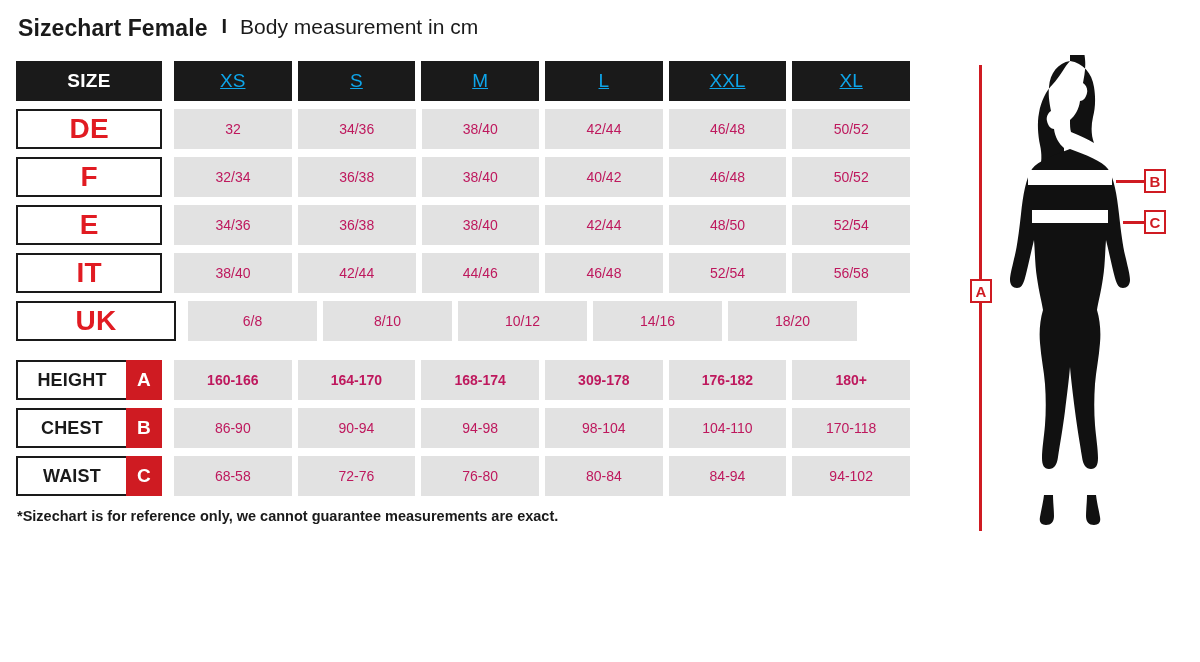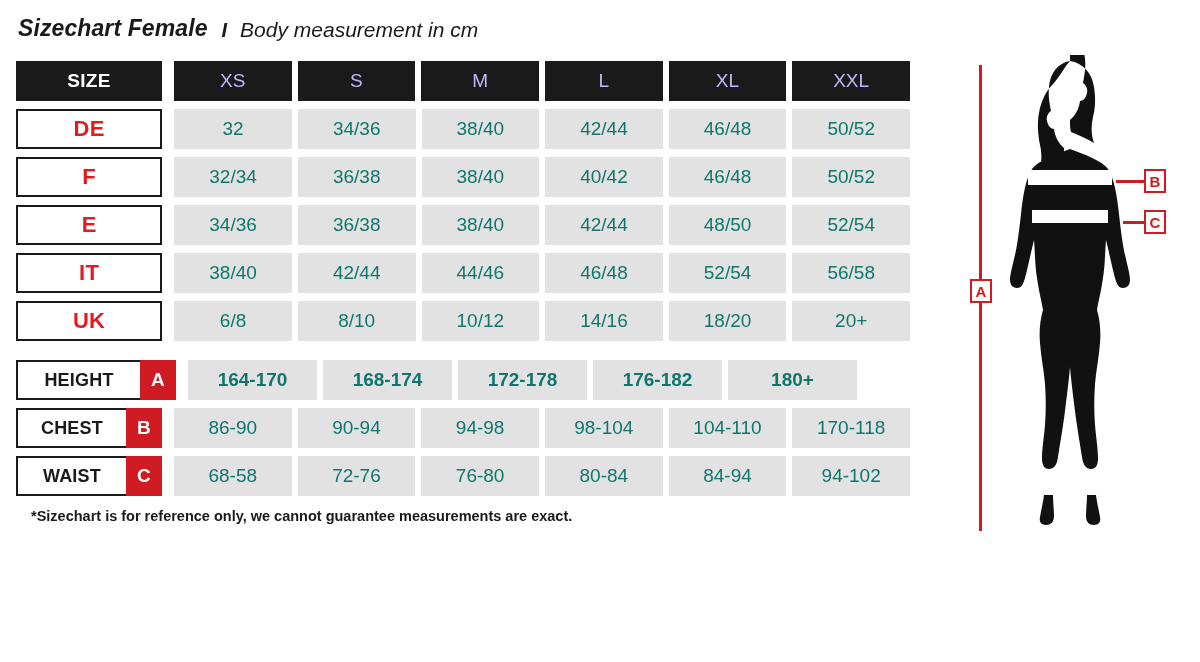--- a/index.html
+++ b/index.html
@@ -16,23 +16,22 @@
     height: 662px;
     overflow: hidden;
   }
 
   
   #title-row {
     position: absolute;
     left: 18px;
     top: 15px;
     display: flex;
-    align-items: flex-end;
+    align-items: flex-start;
     white-space: nowrap;
-    font-style: italic;
   }
   #title-main {
     font-size: 23px;
     font-weight: bold;
     letter-spacing: 0.1px;
   }
   #title-sep {
     font-size: 20px;
     font-weight: bold;
     margin: 0 13px 0 14px;
@@ -67,21 +66,21 @@
     letter-spacing: 0.3px;
   }
   .label-cell.head {
     background: #1a1a1a;
     color: #ffffff;
   }
   .label-cell.country {
     background: #ffffff;
     border: 2px solid #1a1a1a;
     color: #e11b22;
-    font-size: 22px;
+    font-size: 28px;
   }
   
   .label-cell.meas {
     width: 160px;
     margin-right: 12px;
     padding: 0;
     display: flex;
     align-items: stretch;
   }
   .meas-name {
@@ -107,35 +106,36 @@
     align-items: center;
     justify-content: center;
   }
 
   .data-cell {
     width: 129px;
     margin-right: 6px;
     display: flex;
     align-items: center;
     justify-content: center;
-    font-size: 19px;
+    font-size: 14px;
     background: #e2e2e2;
-    color: #0f766e;
+    color: #be185d;
   }
   .data-cell:last-child { margin-right: 0; }
   .data-cell.head {
     background: #1a1a1a;
-    color: #c4b5fd;
+    color: #0ea5e9;
     font-size: 19px;
+    text-decoration: underline;
   }
   .data-cell.bold { font-weight: bold; }
 
   #footnote {
     position: absolute;
-    left: 31px;
+    left: 17px;
     top: 508px;
     font-size: 14.5px;
     font-weight: bold;
     color: #1a1a1a;
   }
 
   
   #figure-panel {
     position: absolute;
     left: 966px;
@@ -197,22 +197,22 @@
   </div>
 
   <div id="chart">
 
     <div class="row">
       <div class="label-cell head">SIZE</div>
       <div class="data-cell head">XS</div>
       <div class="data-cell head">S</div>
       <div class="data-cell head">M</div>
       <div class="data-cell head">L</div>
+      <div class="data-cell head">XXL</div>
       <div class="data-cell head">XL</div>
-      <div class="data-cell head">XXL</div>
     </div>
 
     <div class="row">
       <div class="label-cell country">DE</div>
       <div class="data-cell">32</div>
       <div class="data-cell">34/36</div>
       <div class="data-cell">38/40</div>
       <div class="data-cell">42/44</div>
       <div class="data-cell">46/48</div>
       <div class="data-cell">50/52</div>
@@ -248,31 +248,31 @@
       <div class="data-cell">56/58</div>
     </div>
 
     <div class="row gap">
       <div class="label-cell country">UK</div>
       <div class="data-cell">6/8</div>
       <div class="data-cell">8/10</div>
       <div class="data-cell">10/12</div>
       <div class="data-cell">14/16</div>
       <div class="data-cell">18/20</div>
-      <div class="data-cell">20+</div>
     </div>
 
     <div class="row">
       <div class="label-cell meas">
         <div class="meas-name">HEIGHT</div>
         <div class="meas-badge">A</div>
       </div>
+      <div class="data-cell bold">160-166</div>
       <div class="data-cell bold">164-170</div>
       <div class="data-cell bold">168-174</div>
-      <div class="data-cell bold">172-178</div>
+      <div class="data-cell bold">309-178</div>
       <div class="data-cell bold">176-182</div>
       <div class="data-cell bold">180+</div>
     </div>
 
     <div class="row">
       <div class="label-cell meas">
         <div class="meas-name">CHEST</div>
         <div class="meas-badge">B</div>
       </div>
       <div class="data-cell">86-90</div>

